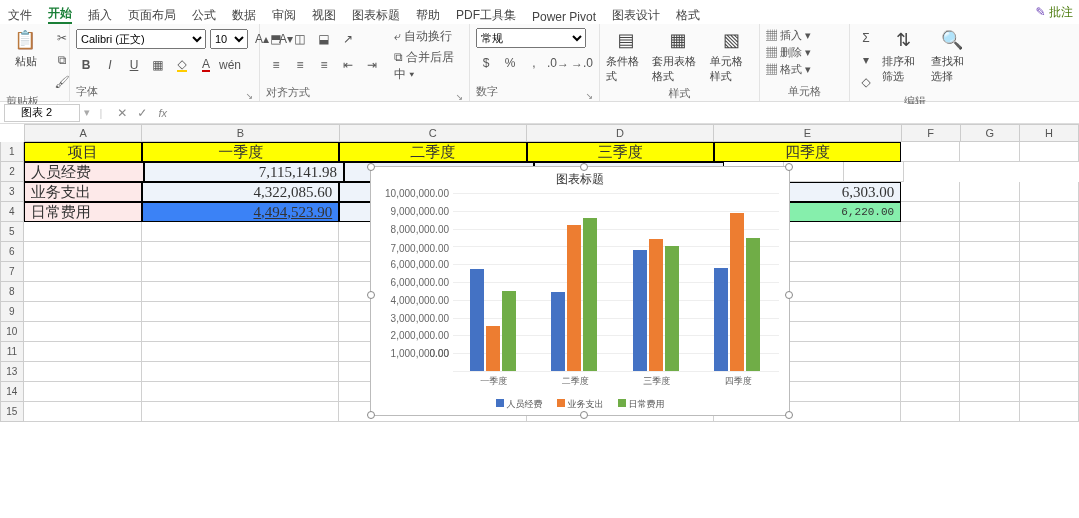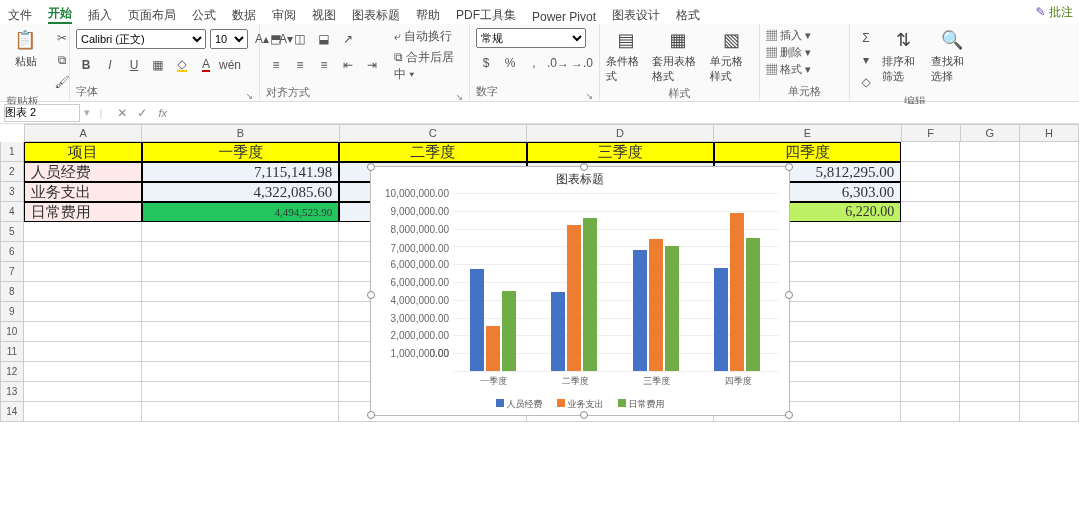--- a/index.html
+++ b/index.html
@@ -12,21 +12,21 @@
 .grp{border-right:1px solid #e3e3e3;display:flex;flex-direction:column;justify-content:space-between;padding:4px 6px 0 6px}
 .grp-body{display:flex;align-items:flex-start;gap:6px}
 .grp-label{font-size:11px;color:#666;text-align:center;margin:2px 0 2px 0}
 .vbtn{display:flex;flex-direction:column;align-items:center;gap:2px;color:#444;font-size:11px;min-width:40px}
 .vbtn .ic{width:24px;height:24px;display:flex;align-items:center;justify-content:center;font-size:18px}
 .smallrow{display:flex;gap:4px;align-items:center;height:22px}
 select.fsel{height:20px;font-size:11px}
 .iconbtn{width:20px;height:20px;display:inline-flex;align-items:center;justify-content:center;border:1px solid transparent;color:#555;font-size:12px}
 .dialoglauncher{font-size:9px;color:#888;align-self:flex-end}
 .namebox{display:flex;align-items:center;height:22px;border-bottom:1px solid #ddd;font-size:11px}
-.namebox input{border:1px solid #ccc;height:18px;font-size:11px;padding:0 0}
+.namebox input{border:1px solid #ccc;height:18px;font-size:11px;padding:0 16px}
 .nbx{width:76px;margin:2px 4px}
 .fx{color:#888;font-style:italic;margin:0 6px}
 .colhdrs{display:flex;margin-left:24px}
 .ch{border:1px solid #ccc;border-left:none;background:#f3f3f3;height:18px;font-size:11px;color:#555;display:flex;align-items:center;justify-content:center}
 .ch:first-child{border-left:1px solid #ccc}
 .rows{}
 .row{display:flex;height:20px}
 .row .rh{width:24px;border:1px solid #ccc;border-top:none;background:#f3f3f3;font-size:10px;color:#555;display:flex;align-items:center;justify-content:center}
 .cell{border-right:1px solid #d0d0d0;border-bottom:1px solid #d0d0d0;height:20px;display:flex;align-items:center;padding:0 6px;font-size:13px}
 .grid{position:relative}
@@ -243,43 +243,42 @@
         <div class="cell" style="width: 60px;"></div>
         <div class="cell" style="width: 60px;"></div>
         <div class="cell" style="width: 60px;"></div>
       </div>
       <div class="row">
         <div class="rh">2</div>
         <div class="cell" style="width: 120px; background: rgb(253, 233, 233); font-family: SimSun; font-size: 15px; border: 1px solid rgb(0, 0, 0);">人员经费</div>
         <div class="cell" style="width: 200px; background: rgb(238, 243, 250); justify-content: flex-end; font-family: SimSun; font-size: 15px; border: 1px solid rgb(0, 0, 0);">7,115,141.98</div>
         <div class="cell" style="width: 190px; background: rgb(238, 243, 250); justify-content: flex-end; font-family: SimSun; font-size: 15px; border: 1px solid rgb(0, 0, 0);">4,415,893.00</div>
         <div class="cell" style="width: 190px; background: rgb(238, 243, 250); justify-content: flex-end; font-family: SimSun; font-size: 15px; border: 1px solid rgb(0, 0, 0);">6,812,697.00</div>
-        <div class="cell" style="width: 190px; background: rgb(238, 243, 250); justify-content: flex-end; font-family: SimSun; font-size: 15px; border: 1px solid rgb(0, 0, 0);">5,812,295.00</div>
         <div class="cell" style="width: 60px;"></div>
         <div class="cell" style="width: 60px;"></div>
         <div class="cell" style="width: 60px;"></div>
       </div>
       <div class="row">
         <div class="rh">3</div>
         <div class="cell" style="width: 120px; background: rgb(253, 233, 233); font-family: SimSun; font-size: 15px; border: 1px solid rgb(0, 0, 0);">业务支出</div>
         <div class="cell" style="width: 200px; background: rgb(238, 243, 250); justify-content: flex-end; font-family: SimSun; font-size: 15px; border: 1px solid rgb(0, 0, 0);">4,322,085.60</div>
         <div class="cell" style="width: 190px; background: rgb(238, 243, 250); justify-content: flex-end; font-family: SimSun; font-size: 15px; border: 1px solid rgb(0, 0, 0);"></div>
         <div class="cell" style="width: 190px; background: rgb(238, 243, 250); justify-content: flex-end; font-family: SimSun; font-size: 15px; border: 1px solid rgb(0, 0, 0);"></div>
         <div class="cell" style="width: 190px; background: rgb(238, 243, 250); justify-content: flex-end; font-family: SimSun; font-size: 15px; border: 1px solid rgb(0, 0, 0);">6,303.00</div>
         <div class="cell" style="width: 60px;"></div>
         <div class="cell" style="width: 60px;"></div>
         <div class="cell" style="width: 60px;"></div>
       </div>
       <div class="row">
         <div class="rh">4</div>
         <div class="cell" style="width: 120px; background: rgb(253, 233, 233); font-family: SimSun; font-size: 15px; border: 1px solid rgb(0, 0, 0);">日常费用</div>
-        <div class="cell" style="width: 200px; background: #22c55e; justify-content: flex-end; font-family: SimSun; font-size: 11px; border: 1px solid rgb(0, 0, 0);">4,494,523.90</div>
+        <div class="cell" style="width: 200px; background: #3b82f6; justify-content: flex-end; font-family: SimSun; font-size: 15px; border: 1px solid rgb(0, 0, 0); text-decoration: underline;">4,494,523.90</div>
         <div class="cell" style="width: 190px; background: rgb(238, 243, 250); justify-content: flex-end; font-family: SimSun; font-size: 15px; border: 1px solid rgb(0, 0, 0);"></div>
         <div class="cell" style="width: 190px; background: rgb(238, 243, 250); justify-content: flex-end; font-family: SimSun; font-size: 15px; border: 1px solid rgb(0, 0, 0);"></div>
-        <div class="cell" style="width: 190px; background: #bef264; justify-content: flex-end; font-family: Liberation Serif, serif; font-size: 14px; border: 1px solid rgb(0, 0, 0);">6,220.00</div>
+        <div class="cell" style="width: 190px; background: #86efac; justify-content: flex-end; font-family: Liberation Mono, monospace; font-size: 11px; border: 1px solid rgb(0, 0, 0);">6,220.00</div>
         <div class="cell" style="width: 60px;"></div>
         <div class="cell" style="width: 60px;"></div>
         <div class="cell" style="width: 60px;"></div>
       </div>
       <div class="row">
         <div class="rh">5</div>
         <div class="cell" style="width: 120px;"></div>
         <div class="cell" style="width: 200px;"></div>
         <div class="cell" style="width: 190px;"></div>
         <div class="cell" style="width: 190px;"></div>
@@ -348,43 +347,43 @@
         <div class="cell" style="width: 120px;"></div>
         <div class="cell" style="width: 200px;"></div>
         <div class="cell" style="width: 190px;"></div>
         <div class="cell" style="width: 190px;"></div>
         <div class="cell" style="width: 190px;"></div>
         <div class="cell" style="width: 60px;"></div>
         <div class="cell" style="width: 60px;"></div>
         <div class="cell" style="width: 60px;"></div>
       </div>
       <div class="row">
-        <div class="rh">12</div>
-        <div class="cell" style="width: 120px;"></div>
-        <div class="cell" style="width: 200px;"></div>
-        <div class="cell" style="width: 190px;"></div>
-        <div class="cell" style="width: 190px;"></div>
-        <div class="cell" style="width: 190px;"></div>
-        <div class="cell" style="width: 60px;"></div>
-        <div class="cell" style="width: 60px;"></div>
-        <div class="cell" style="width: 60px;"></div>
-      </div>
-      <div class="row">
         <div class="rh">13</div>
         <div class="cell" style="width: 120px;"></div>
         <div class="cell" style="width: 200px;"></div>
         <div class="cell" style="width: 190px;"></div>
         <div class="cell" style="width: 190px;"></div>
         <div class="cell" style="width: 190px;"></div>
         <div class="cell" style="width: 60px;"></div>
         <div class="cell" style="width: 60px;"></div>
         <div class="cell" style="width: 60px;"></div>
       </div>
       <div class="row">
         <div class="rh">14</div>
+        <div class="cell" style="width: 120px;"></div>
+        <div class="cell" style="width: 200px;"></div>
+        <div class="cell" style="width: 190px;"></div>
+        <div class="cell" style="width: 190px;"></div>
+        <div class="cell" style="width: 190px;"></div>
+        <div class="cell" style="width: 60px;"></div>
+        <div class="cell" style="width: 60px;"></div>
+        <div class="cell" style="width: 60px;"></div>
+      </div>
+      <div class="row">
+        <div class="rh">15</div>
         <div class="cell" style="width: 120px;"></div>
         <div class="cell" style="width: 200px;"></div>
         <div class="cell" style="width: 190px;"></div>
         <div class="cell" style="width: 190px;"></div>
         <div class="cell" style="width: 190px;"></div>
         <div class="cell" style="width: 60px;"></div>
         <div class="cell" style="width: 60px;"></div>
         <div class="cell" style="width: 60px;"></div>
       </div>
     </div>

